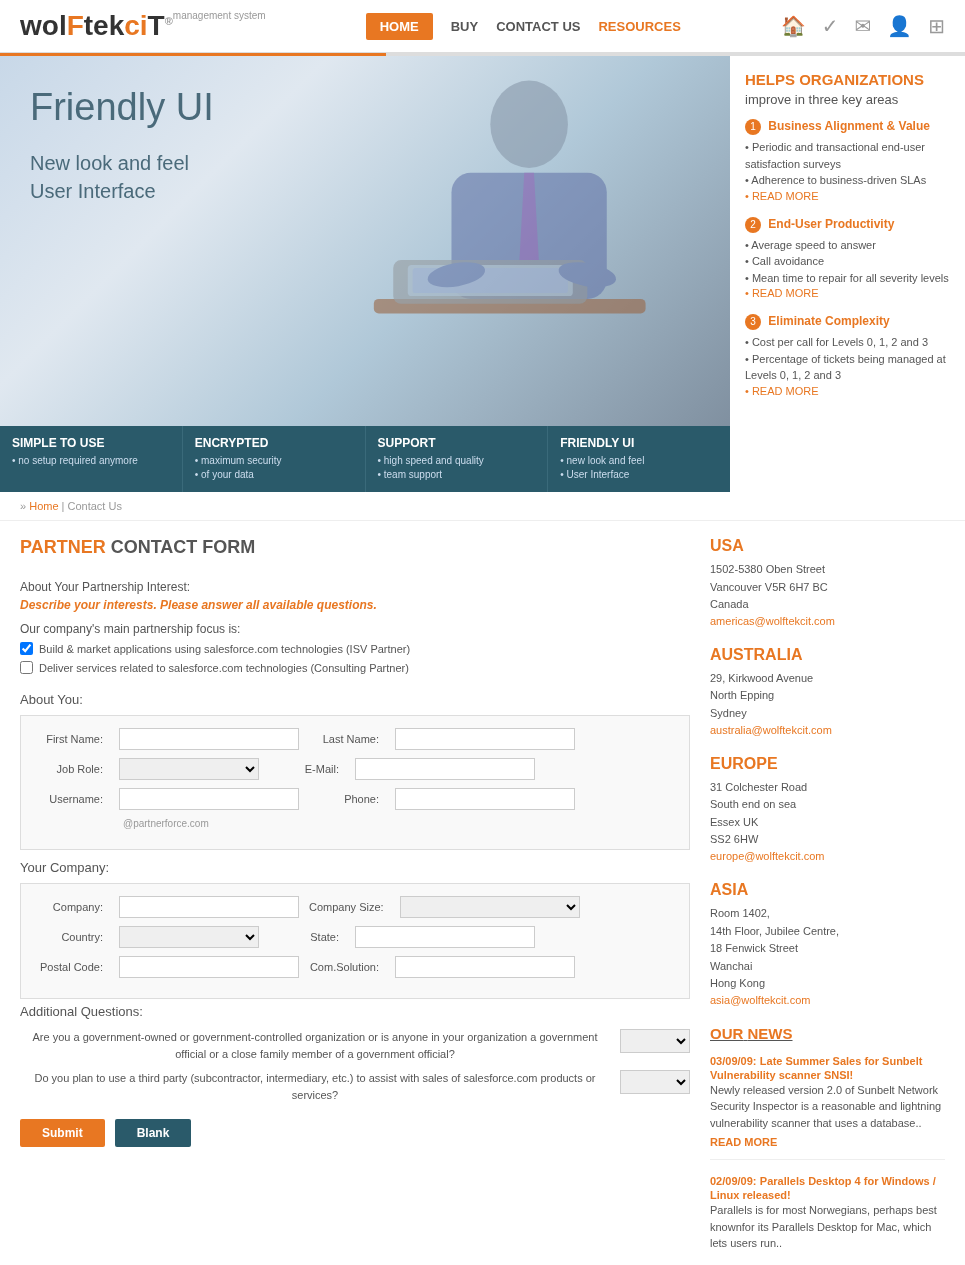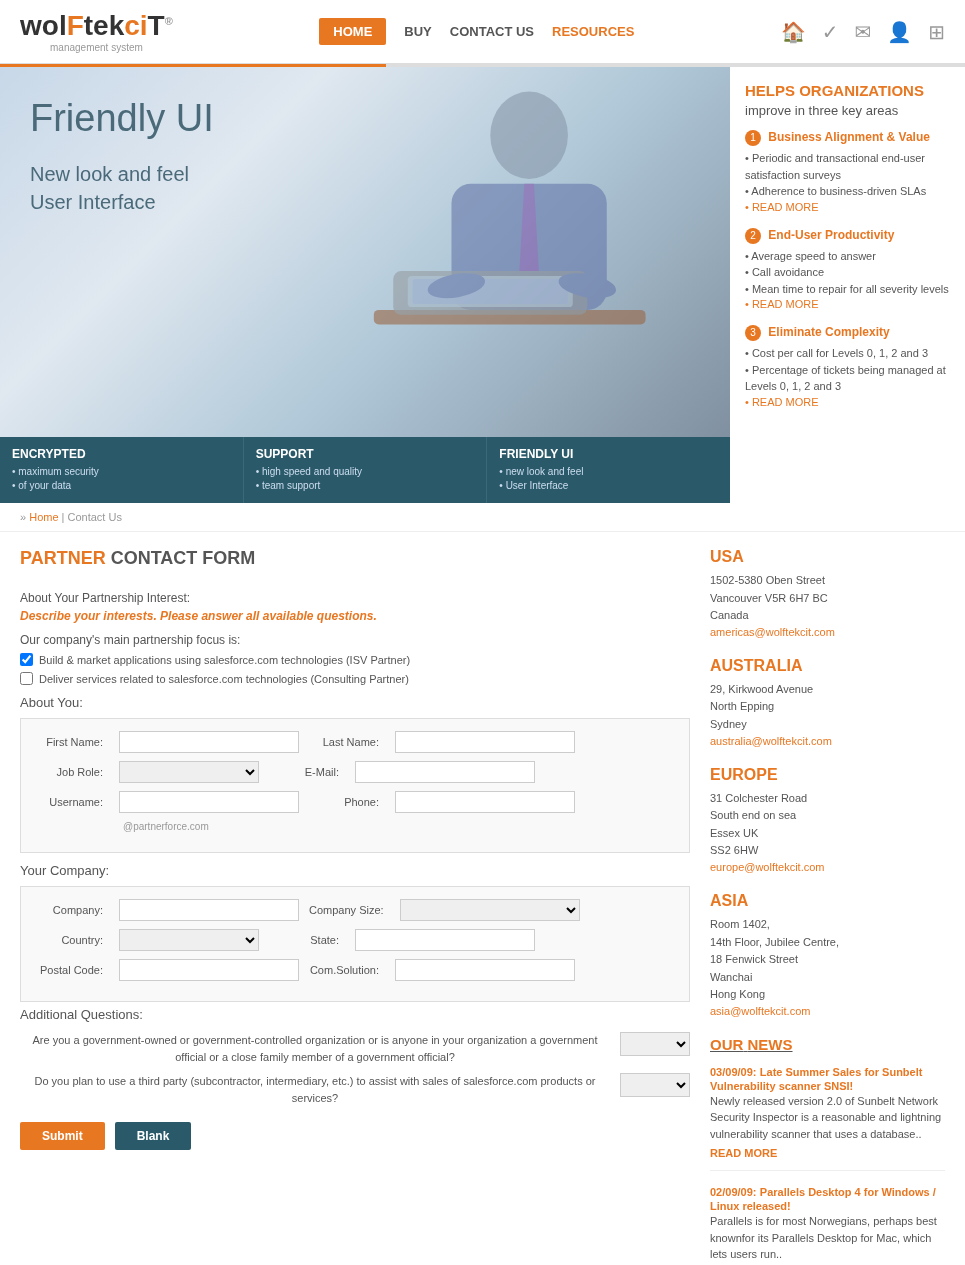--- a/index.html
+++ b/index.html
@@ -1,20 +1,20 @@
 <!DOCTYPE html>
 <html><head>
   <meta charset="utf-8">
   <style>
     * { margin: 0; padding: 0; box-sizing: border-box; }
     body { font-family: Arial, sans-serif; font-size: 12px; color: #333; background: #fff; width: 965px; }
 
     
     #header { display: flex; align-items: center; justify-content: space-between; padding: 10px 20px; border-bottom: 1px solid #ddd; }
-    #logo-area { display: flex; flex-direction: column; }
+    #logo-area { display: flex; }
     #logo-text { font-size: 28px; font-weight: bold; color: #666; }
     #logo-text span.wolf { color: #333; }
     #logo-text span.tek { color: #e87722; }
     #logo-sub { font-size: 10px; color: #999; text-align: center; }
     #nav { display: flex; align-items: center; gap: 18px; }
     #nav a { text-decoration: none; color: #555; font-size: 13px; font-weight: bold; }
     #nav a.active { background: #e87722; color: #fff; padding: 6px 14px; border-radius: 2px; }
     #nav-icons { display: flex; gap: 16px; align-items: center; }
     .nav-icon { font-size: 20px; color: #999; cursor: pointer; }
 
@@ -55,21 +55,21 @@
 
     
     #partner-title { font-size: 18px; color: #555; margin-bottom: 12px; }
     #partner-title span { color: #e87722; }
     .form-label { font-size: 12px; color: #555; margin-bottom: 4px; }
     .form-orange { color: #e87722; font-size: 12px; margin-bottom: 10px; font-style: italic; font-weight: bold; }
     .form-section-label { font-size: 12px; color: #555; margin-bottom: 6px; }
     .checkbox-row { display: flex; align-items: center; gap: 6px; margin-bottom: 6px; font-size: 11px; color: #555; }
     .checkbox-row input { margin: 0; }
 
-    .about-section { margin-top: 10px; margin-bottom: 10px; }
+    .about-section { margin-top: 18px; margin-bottom: 10px; }
     .about-title { font-size: 13px; color: #555; margin-bottom: 8px; }
     .form-grid { background: #f9f9f9; border: 1px solid #ddd; padding: 12px; }
     .form-row { display: flex; align-items: center; gap: 10px; margin-bottom: 8px; flex-wrap: wrap; }
     .form-field { display: flex; align-items: center; gap: 16px; }
     .form-field label { font-size: 11px; color: #555; white-space: nowrap; min-width: 70px; text-align: right; }
     .form-field input[type="text"] { border: 1px solid #ccc; padding: 3px 5px; font-size: 11px; height: 22px; }
     .form-field select { border: 1px solid #ccc; padding: 2px; font-size: 11px; height: 22px; }
     .username-hint { font-size: 10px; color: #999; margin-left: 4px; }
 
     .company-section { margin-top: 10px; }
@@ -159,20 +159,26 @@
       <div id="hero-text">
         <div id="hero-title">Friendly UI</div>
         <div id="hero-subtitle">
           <span>New look and feel</span><br>
           <span>User Interface</span>
         </div>
       </div>
     </div>
 
     <div id="feature-bar">
+      <div class="feature-item">
+        <div class="feature-title">SIMPLE TO USE</div>
+        <div class="feature-desc">
+          <span>no setup required anymore</span>
+        </div>
+      </div>
       <div class="feature-item">
         <div class="feature-title">ENCRYPTED</div>
         <div class="feature-desc">
           <span>maximum security</span>
           <span>of your data</span>
         </div>
       </div>
       <div class="feature-item">
         <div class="feature-title">SUPPORT</div>
         <div class="feature-desc">

